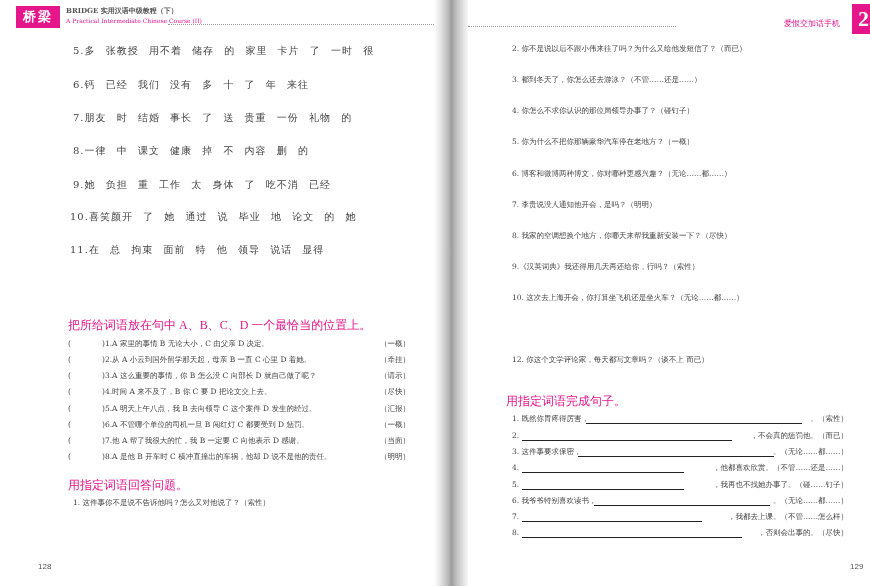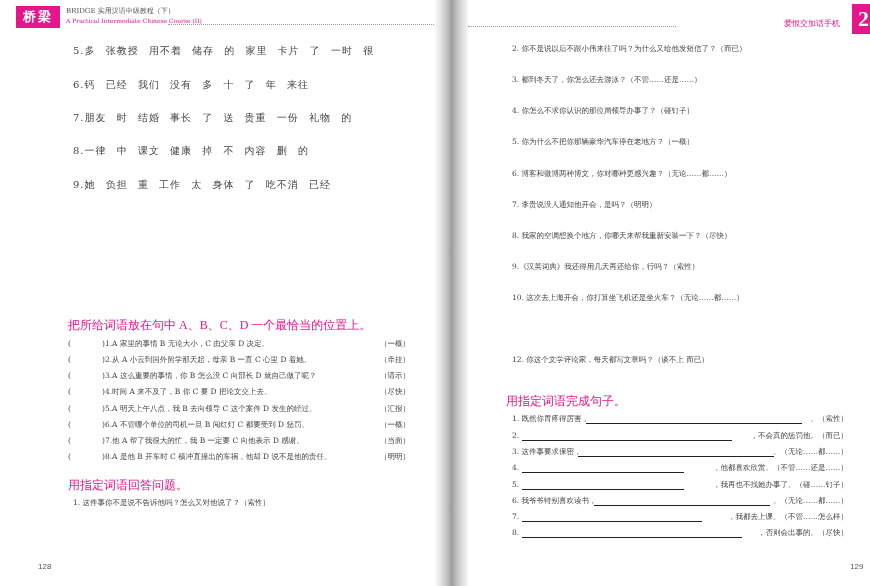--- a/index.html
+++ b/index.html
@@ -12,21 +12,21 @@
       position: absolute; top: 0; left: 418px; width: 34px; height: 586px;
       background: linear-gradient(to right, #ffffff 0%, #e6e6e6 18%, #bdbdbd 40%, #9d9d9d 52%, #bdbdbd 65%, #e0e0e0 85%, #f7f7f7 100%);
     }
 
     
     .brand-block {
       position: absolute; left: 0; top: 6px; width: 44px; height: 22px;
       background: #e5158a; color: #fff; font-family: "DejaVu Sans", sans-serif;
       font-weight: bold; font-size: 13px; line-height: 22px; text-align: center; letter-spacing: 2px;
     }
-    .book-title { position: absolute; left: 50px; top: 6px; font-size: 7px; color: #555; white-space: nowrap; }
+    .book-title { position: absolute; left: 50px; top: 6px; font-size: 7px; color: #555; white-space: nowrap; font-weight: bold; }
     .book-subtitle { position: absolute; left: 50px; top: 17px; font-size: 6px; color: #e5158a; white-space: nowrap; }
     .dots-left {
       position: absolute; left: 152px; top: 24px; width: 268px; height: 0;
       border-top: 1px dotted #999;
     }
     .dots-right {
       position: absolute; left: 452px; top: 26px; width: 208px; height: 0;
       border-top: 1px dotted #999;
     }
     .chapter-title {
@@ -78,20 +78,22 @@
   <div class="chapter-title">爱恨交加话手机</div>
   <div class="chapter-block">23</div>
 
   <div class="gutter"></div>
 
   <div class="reorder-item" style="top:44px"><span>5.</span><span>多  张教授  用不着  储存  的  家里  卡片  了  一时  很</span></div>
   <div class="reorder-item" style="top:78px"><span>6.</span><span>钙  已经  我们  没有  多  十  了  年  来往</span></div>
   <div class="reorder-item" style="top:111px"><span>7.</span><span>朋友  时  结婚  事长  了  送  贵重  一份  礼物  的</span></div>
   <div class="reorder-item" style="top:144px"><span>8.</span><span>一律  中  课文  健康  掉  不  内容  删  的</span></div>
   <div class="reorder-item" style="top:178px"><span>9.</span><span>她  负担  重  工作  太  身体  了  吃不消  已经</span></div>
+  <div class="reorder-item" style="top:210px;left:54px"><span>10.</span><span>喜笑颜开  了  她  通过  说  毕业  地  论文  的  她</span></div>
+  <div class="reorder-item" style="top:243px;left:54px"><span>11.</span><span>在  总  拘束  面前  特  他  领导  说话  显得</span></div>
 
   <div class="section-heading" style="left:52px;top:317px">把所给词语放在句中 A、B、C、D 一个最恰当的位置上。</div>
 
   <div class="fill-row" style="top:339px">
     <span class="paren-open">(</span>
     <span class="paren-blank"></span>
     <span class="sentence">)<span>1.</span><span>A 家里的事情 B 无论大小，C 由父亲 D 决定。</span></span>
     <span class="word">（一概）</span>
   </div>
   <div class="fill-row" style="top:355px">

